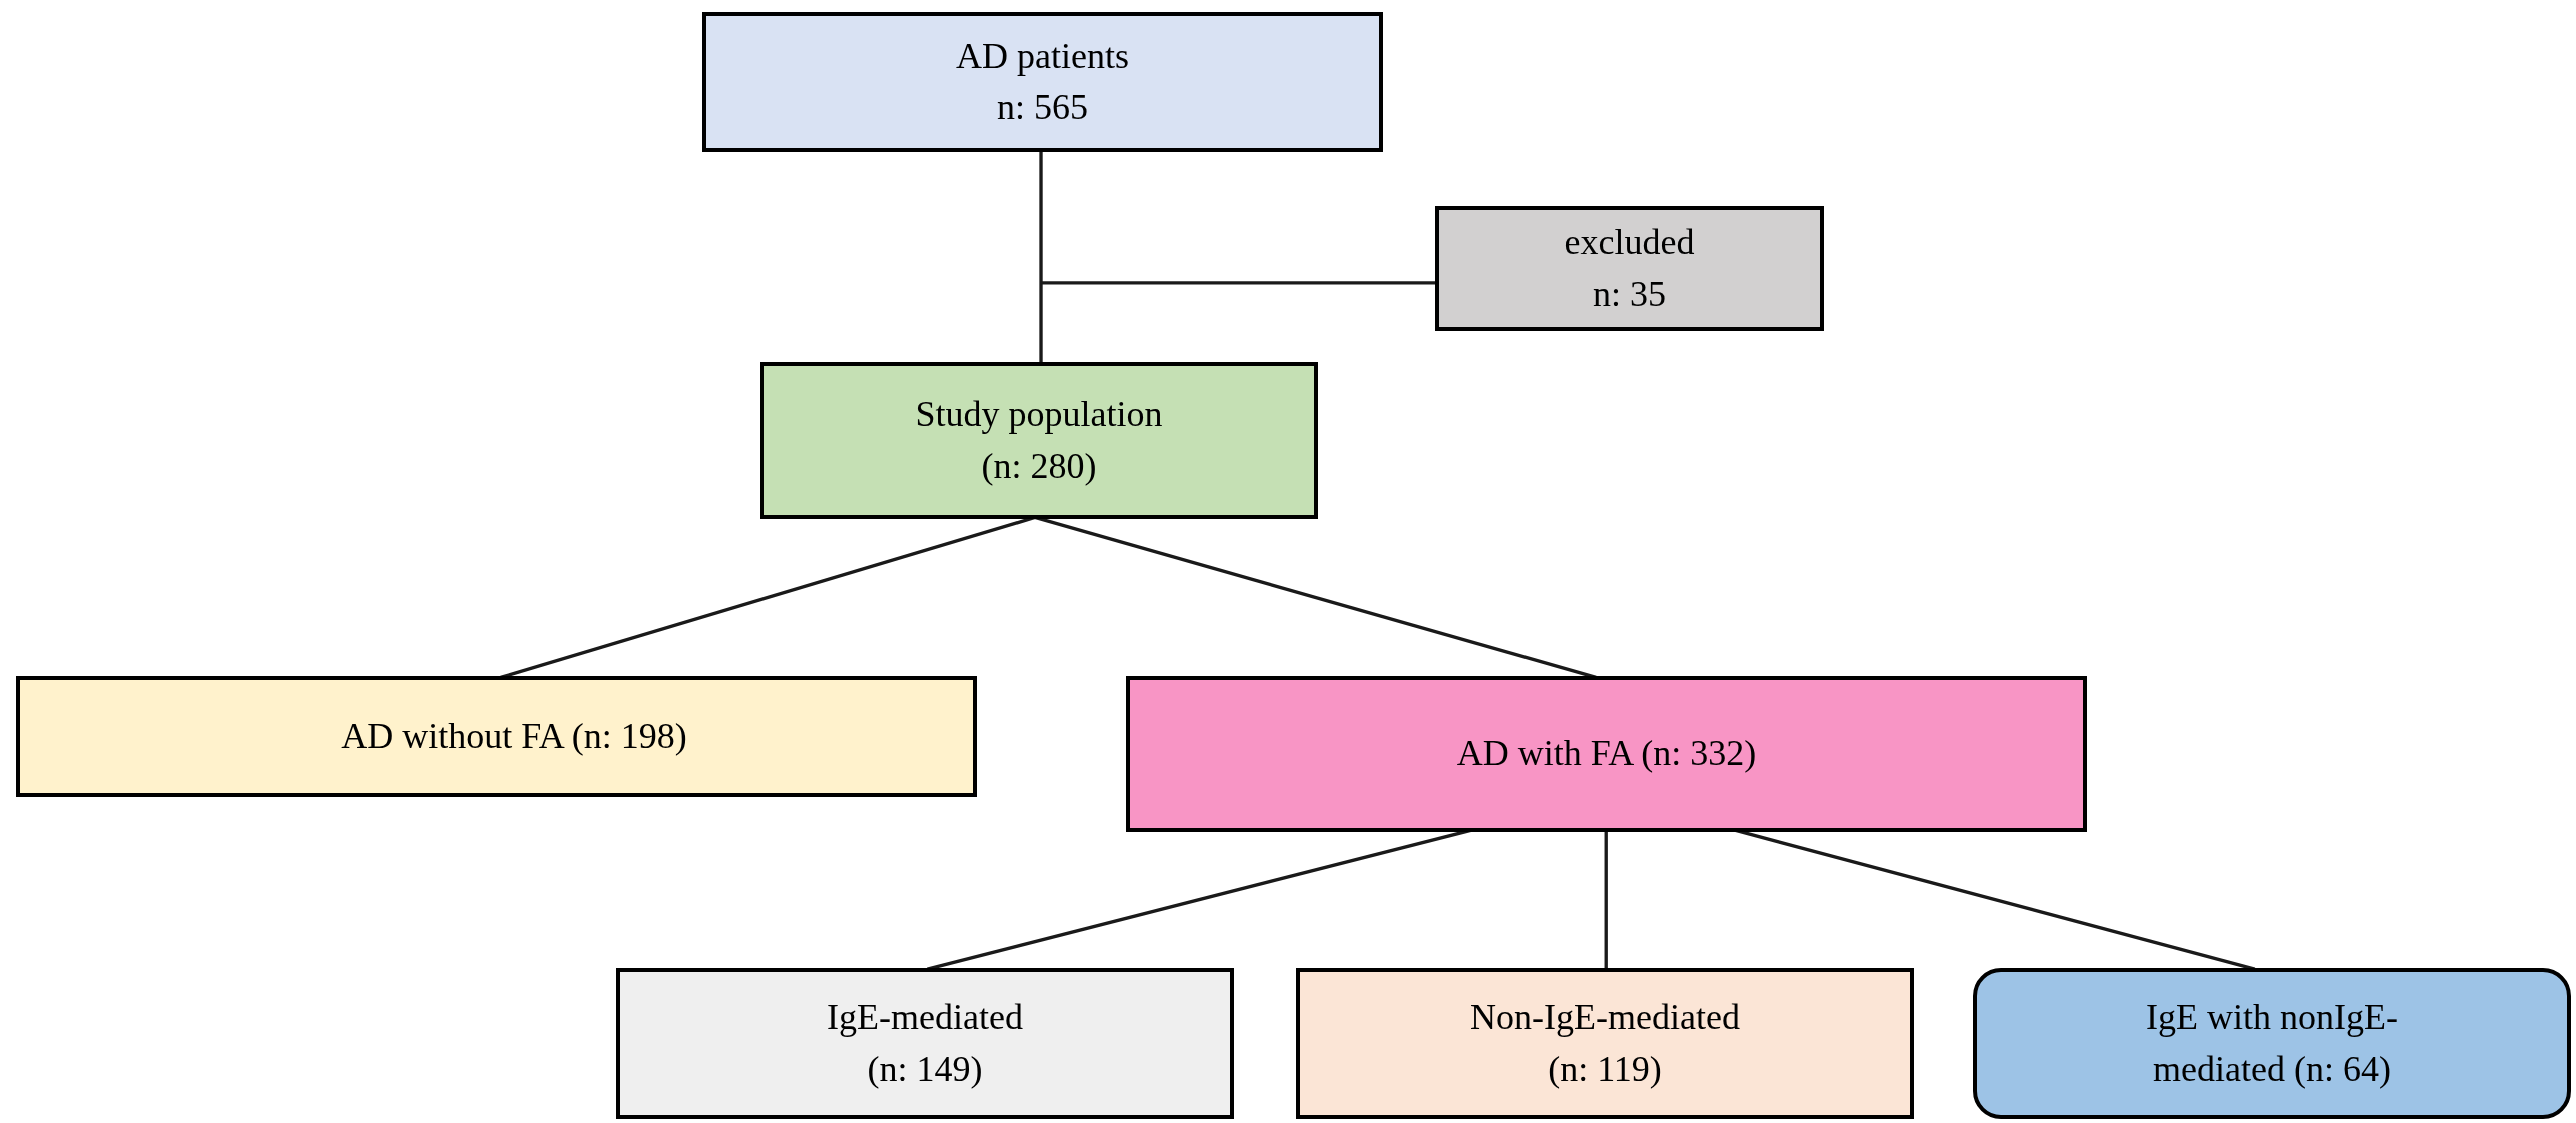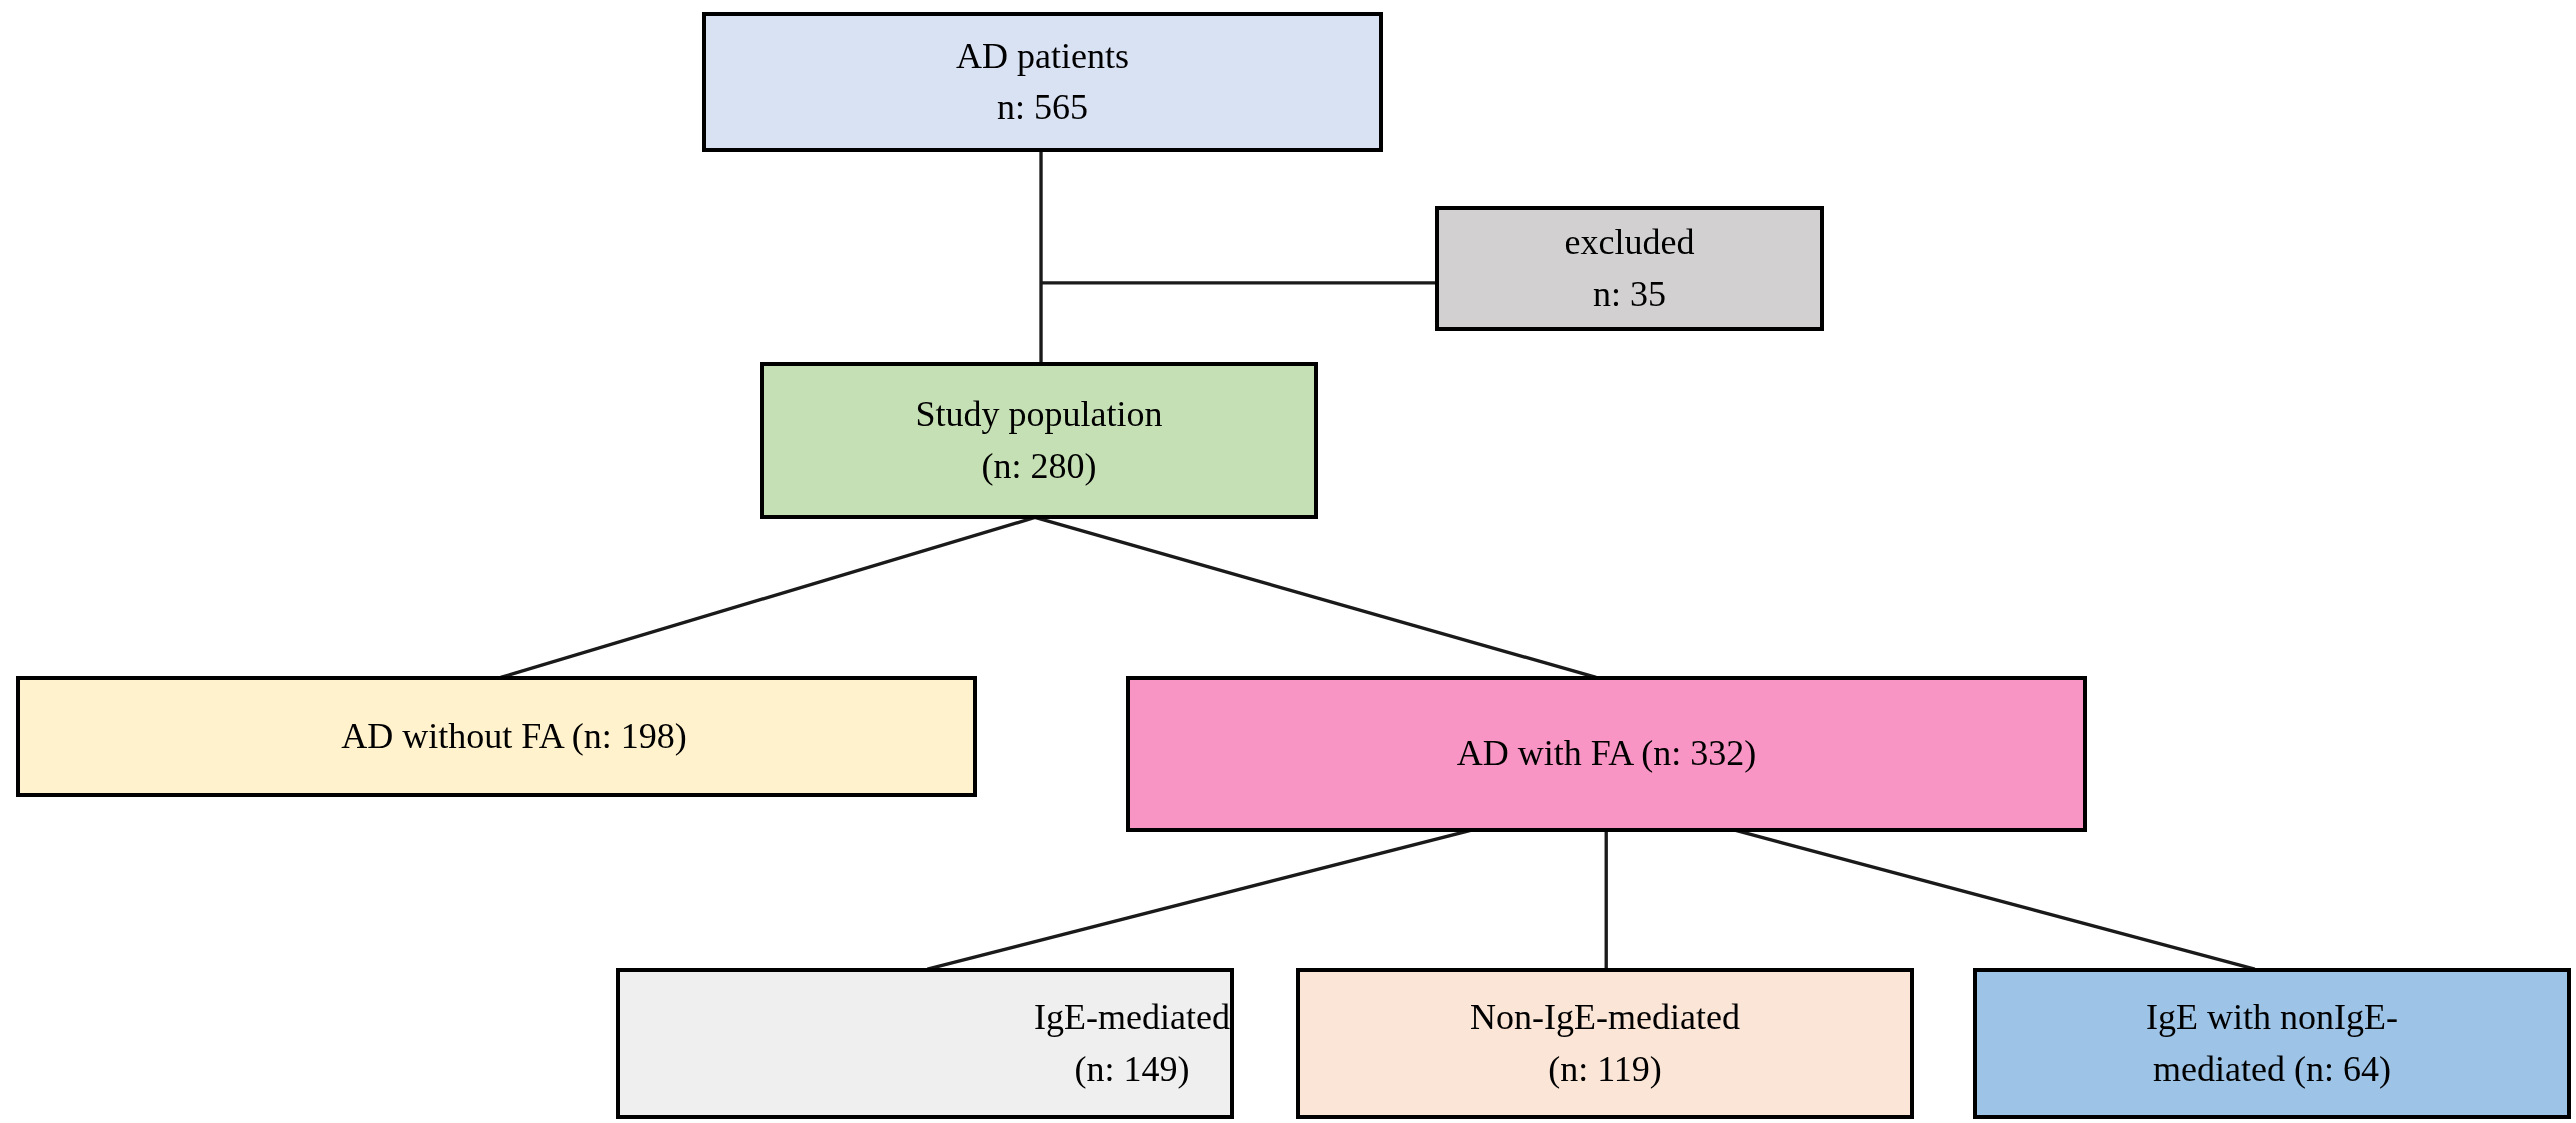--- a/index.html
+++ b/index.html
@@ -38,23 +38,23 @@
     font-size: 36px;
     line-height: 1.42;
     color: #000000;
   }
   
   .n-ad-patients      { left: 702px; top: 12px;   width: 681px; height: 140px; }
   .n-excluded         { left: 1435px; top: 206px;  width: 389px;  height: 125px; }
   .n-study-population { left: 760px; top: 362px;  width: 558px;  height: 157px; }
   .n-ad-without-fa    { left: 15.5px;   top: 676px; width: 961px; height: 121px; padding-left: 36px; }
   .n-ad-with-fa       { left: 1126px; top: 676px; width: 961px; height: 156px; }
-  .n-ige-mediated     { left: 616px;  top: 968px; width: 618px;  height: 151px; justify-content: flex-end; }
+  .n-ige-mediated     { left: 616px;  top: 968px; width: 618px;  height: 151px; }
   .n-non-ige-mediated { left: 1296px; top: 968px; width: 618px;  height: 151px; }
-  .n-ige-with-nonige  { left: 1973px; top: 968px; width: 598px;  height: 151px; }
+  .n-ige-with-nonige  { left: 1973px; top: 968px; width: 598px;  height: 151px; border-radius: 28px; }
 </style>
 </head>
 <body>
 
 <div class="canvas">
 
   <svg class="connectors" viewBox="0 0 3833 1671" xmlns="http://www.w3.org/2000/svg">
     <line x1="1549" y1="224" x2="1549" y2="540" stroke-width="5" stroke="#1a1a1a"></line>
     <line x1="1549" y1="421" x2="2137" y2="421" stroke-width="5" stroke="#1a1a1a"></line>
     <line x1="1540" y1="770" x2="745" y2="1008" stroke-width="5" stroke="#1a1a1a"></line>

